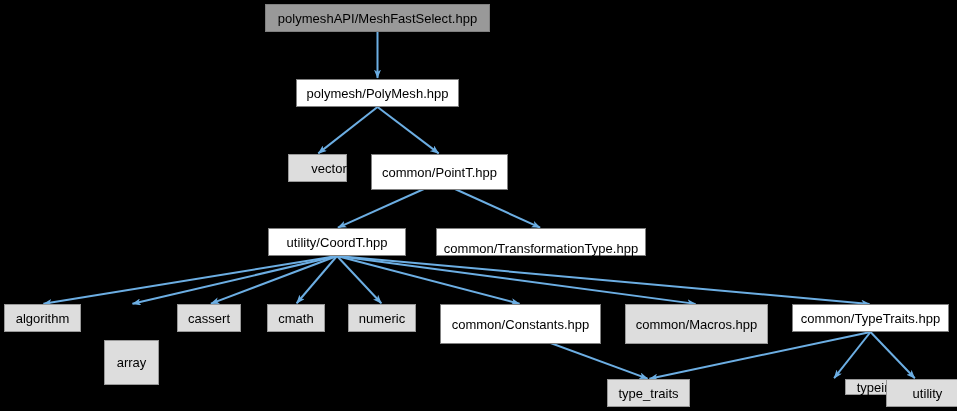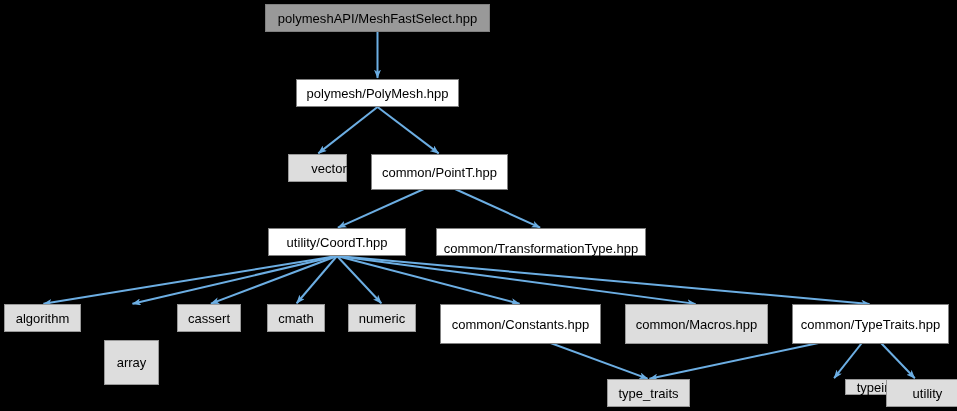--- a/index.html
+++ b/index.html
@@ -118,21 +118,21 @@
       </div>
       <div class="node fill-leaf" style="left: 348px; top: 304px; width: 68px; height: 28px;">
         <span class="node-label">numeric</span>
       </div>
       <div class="node fill-plain" style="left: 440px; top: 304px; width: 161px; height: 40px;">
         <span class="node-label">common/Constants.hpp</span>
       </div>
       <div class="node fill-leaf" style="left: 625px; top: 304px; width: 143px; height: 40px;">
         <span class="node-label">common/Macros.hpp</span>
       </div>
-      <div class="node fill-plain" style="left: 792px; top: 304px; width: 157px; height: 40px;">
+      <div class="node fill-plain" style="left: 792px; top: 304px; width: 157px; height: 28px;">
         <span class="node-label">common/TypeTraits.hpp</span>
       </div>
       <div class="node fill-leaf" style="left: 607px; top: 379px; width: 83px; height: 28px;">
         <span class="node-label">type_traits</span>
       </div>
       <div class="node fill-leaf" style="left: 845px; top: 379px; width: 69px; height: 16px;">
         <span class="node-label">typeinfo</span>
       </div>
       <div class="node fill-leaf" style="left: 886px; top: 379px; width: 83px; height: 28px; align-items: center;">
         <span class="node-label">utility</span>

